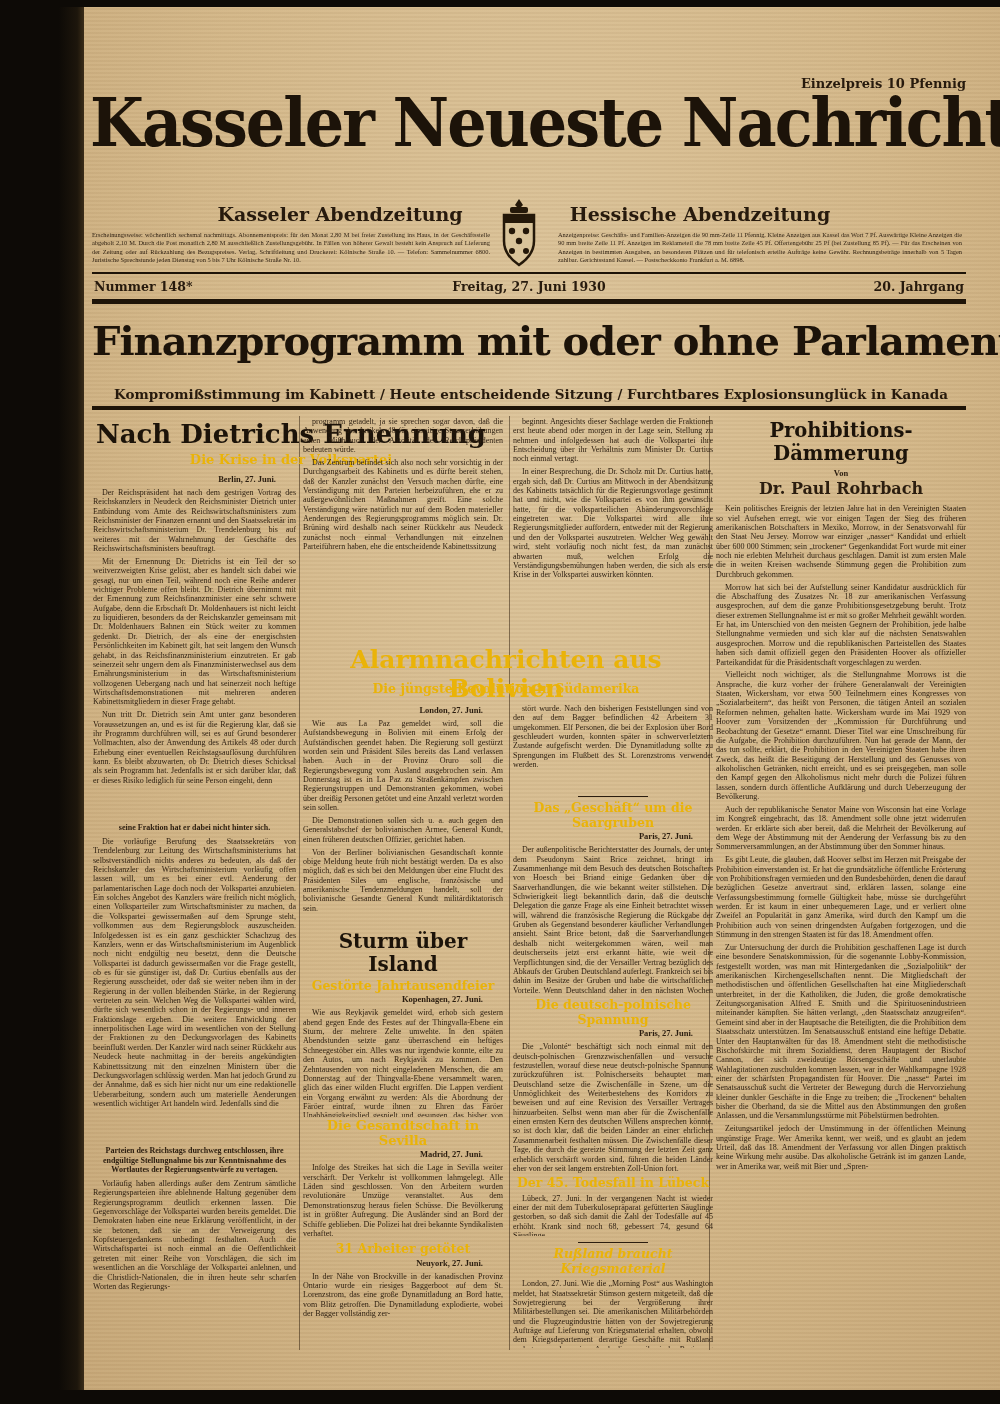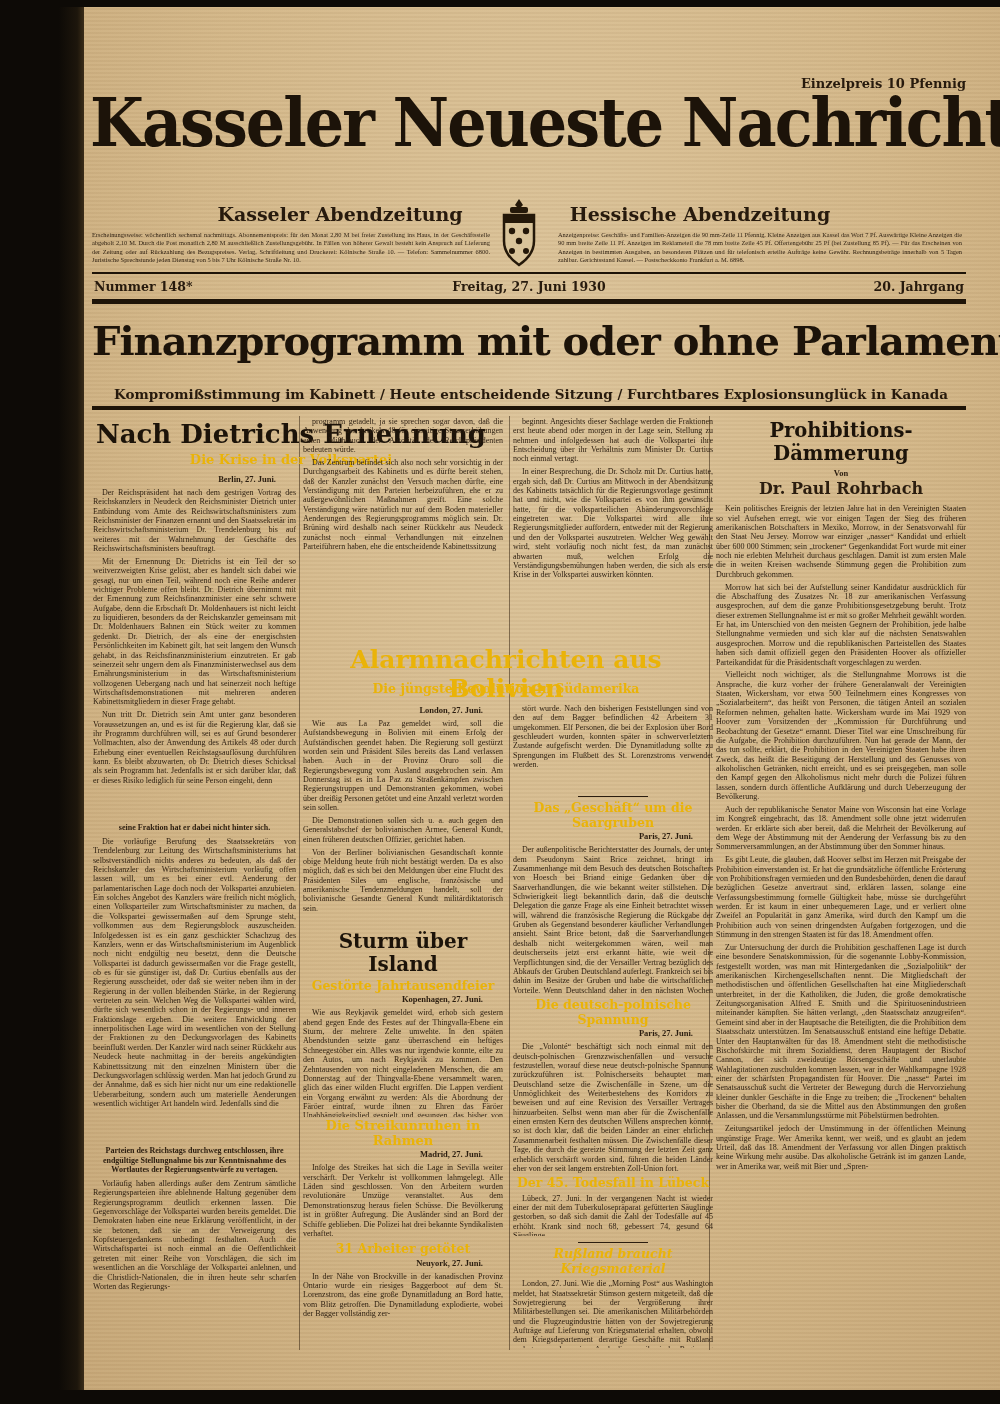--- a/index.html
+++ b/index.html
@@ -189,21 +189,21 @@
   <div class="abs colblock" style="left:303px;top:930px;width:200px;height:187px;">
     <div class="h-md" style="font-size:20px;">Sturm über Island</div>
     <div class="h-sm subhead-gap">Gestörte Jahrtausendfeier</div>
     <div class="dateline">Kopenhagen, 27. Juni.</div>
     <div>
         <p class="para">Wie aus Reykjavik gemeldet wird, erhob sich gestern abend gegen Ende des Festes auf der Thingvalla-Ebene ein Sturm, der mehrere Zelte umwehte. In den späten Abendstunden setzte ganz überraschend ein heftiges Schneegestöber ein. Alles was nur irgendwie konnte, eilte zu den Autos, um nach Reykjavik zu kommen. Den Zehntausenden von nicht eingeladenen Menschen, die am Donnerstag auf der Thingvalla-Ebene versammelt waren, glich das einer wilden Flucht ergriffen. Die Lappen verdient ein Vorgang erwähnt zu werden: Als die Abordnung der Färöer eintraf, wurde ihnen zu Ehren das Färöer Unabhängigkeitslied gespielt und gesungen, das bisher von den Dänen niemals in einem solchen Rahmen gestattet worden war. Die dänischen Ehrengäste haben den Vorgang ohne Einspruch hingenommen.</p>
       </div>
   </div>
 
   <div class="abs colblock" style="left:303px;top:1118px;width:200px;height:121px;">
-    <div class="h-sm" style="font-size:13px;">Die Streikunruhen in Rahmen</div>
+    <div class="h-sm" style="font-size:13px;">Die Gesandtschaft in Sevilla</div>
     <div class="dateline">Madrid, 27. Juni.</div>
     <div>
         <p class="para">Infolge des Streikes hat sich die Lage in Sevilla weiter verschärft. Der Verkehr ist vollkommen lahmgelegt. Alle Läden sind geschlossen. Von den Arbeitern wurden revolutionäre Umzüge veranstaltet. Aus dem Demonstrationszug heraus fielen Schüsse. Die Bevölkerung ist in größter Aufregung. Die Ausländer sind an Bord der Schiffe geblieben. Die Polizei hat drei bekannte Syndikalisten verhaftet.</p>
       </div>
   </div>
 
   <div class="abs colblock" style="left:303px;top:1240px;width:200px;height:108px;">
     <div class="h-sm subhead-gap">31 Arbeiter getötet</div>
     <div class="dateline">Neuyork, 27. Juni.</div>
     <div>

